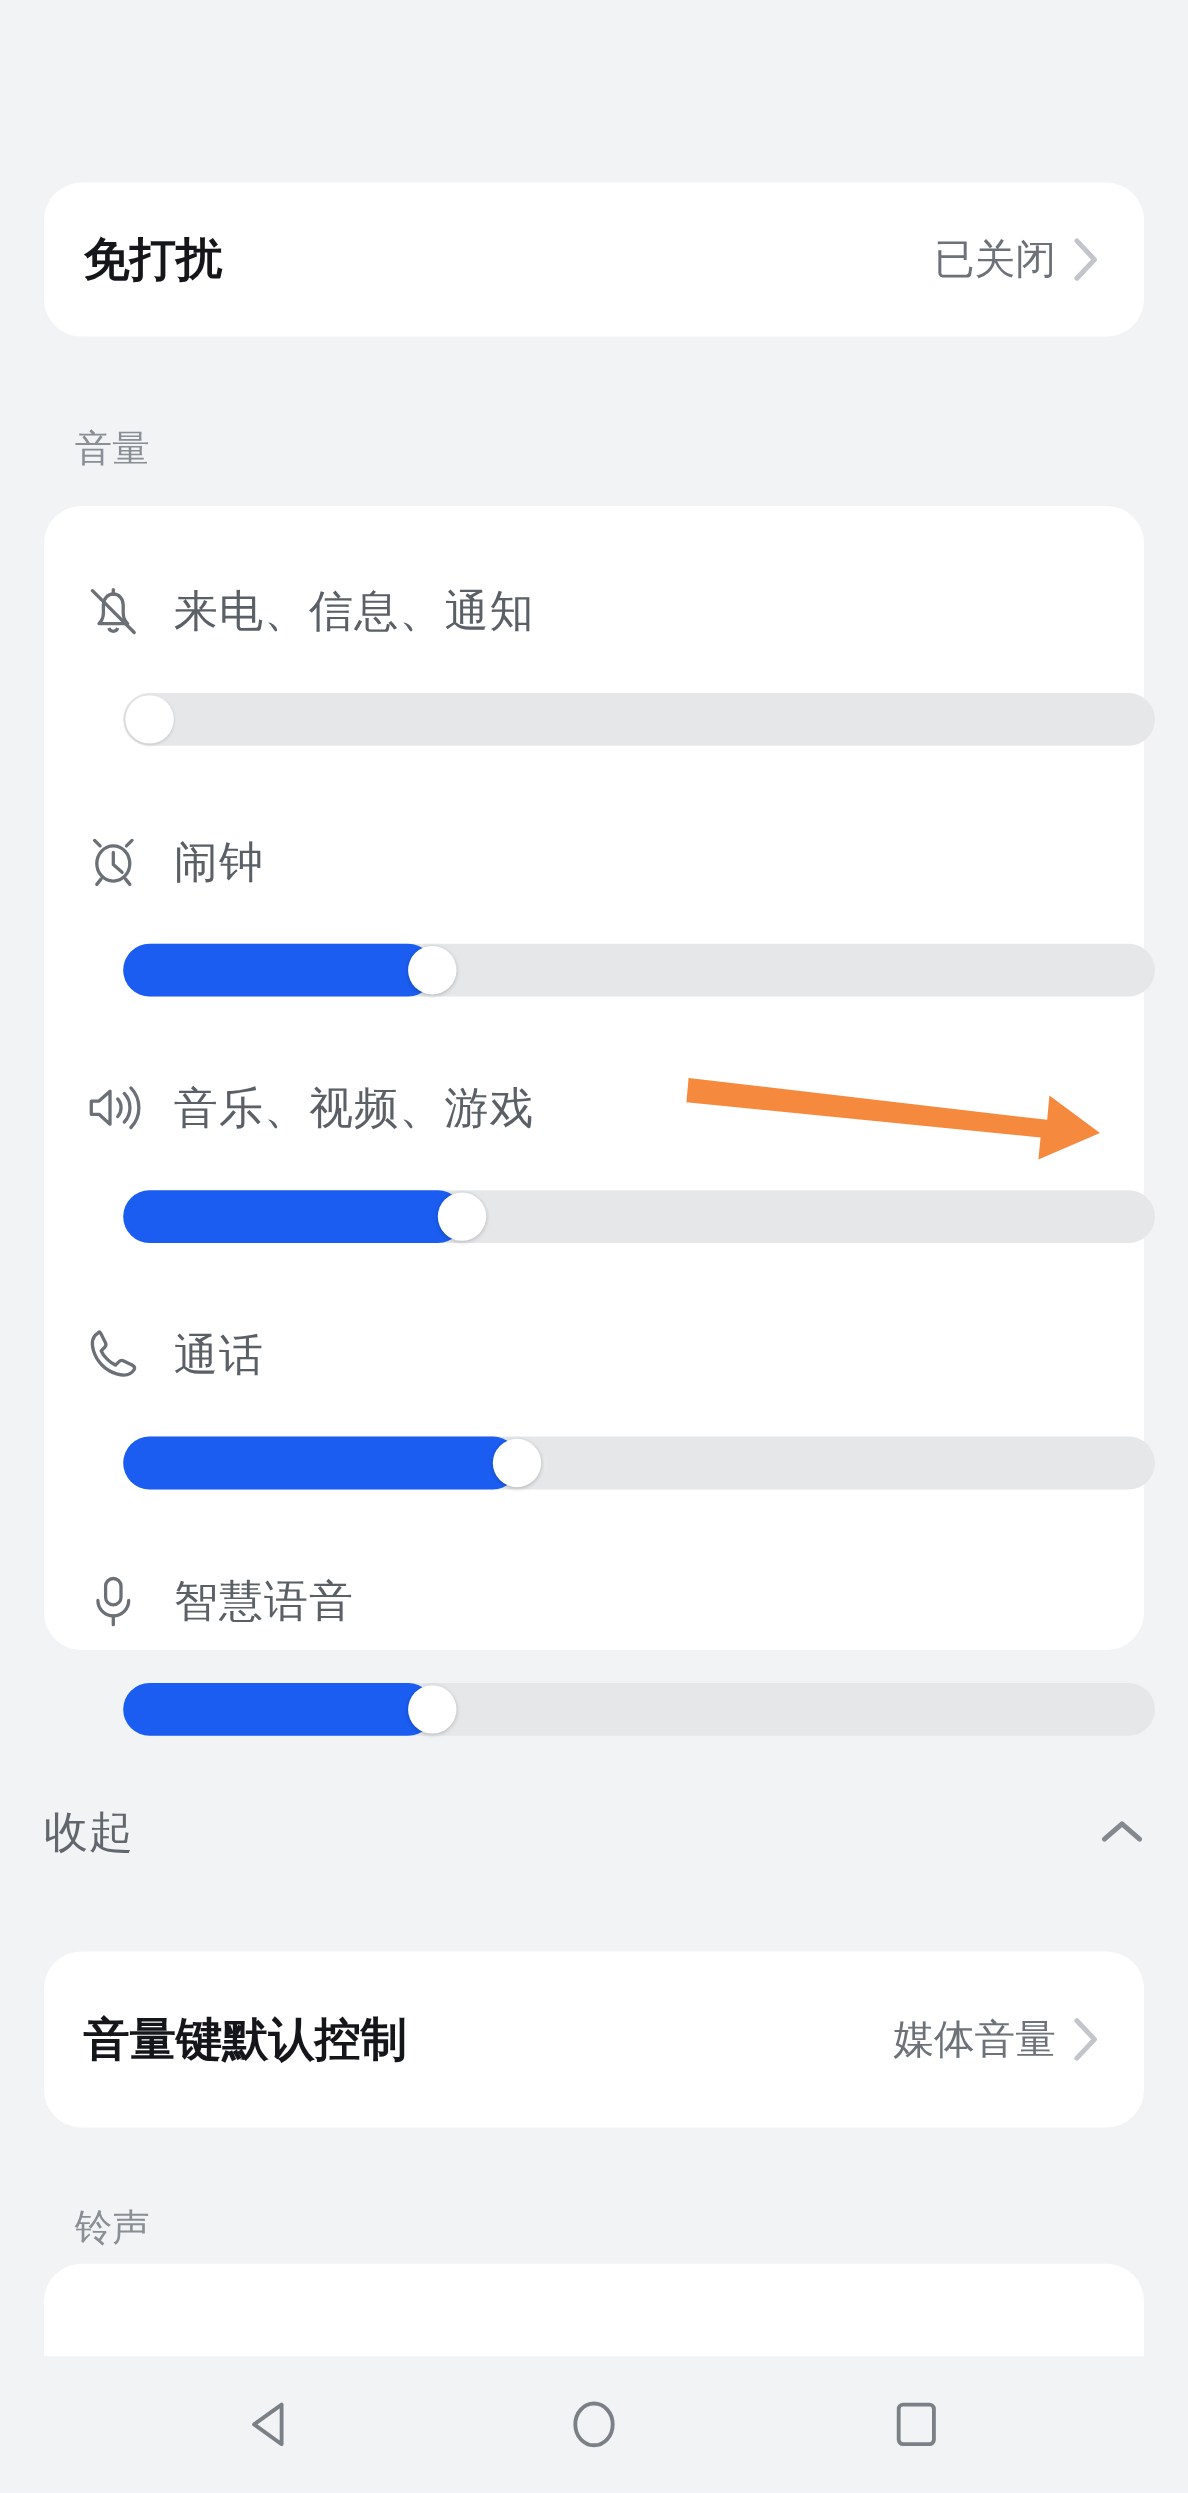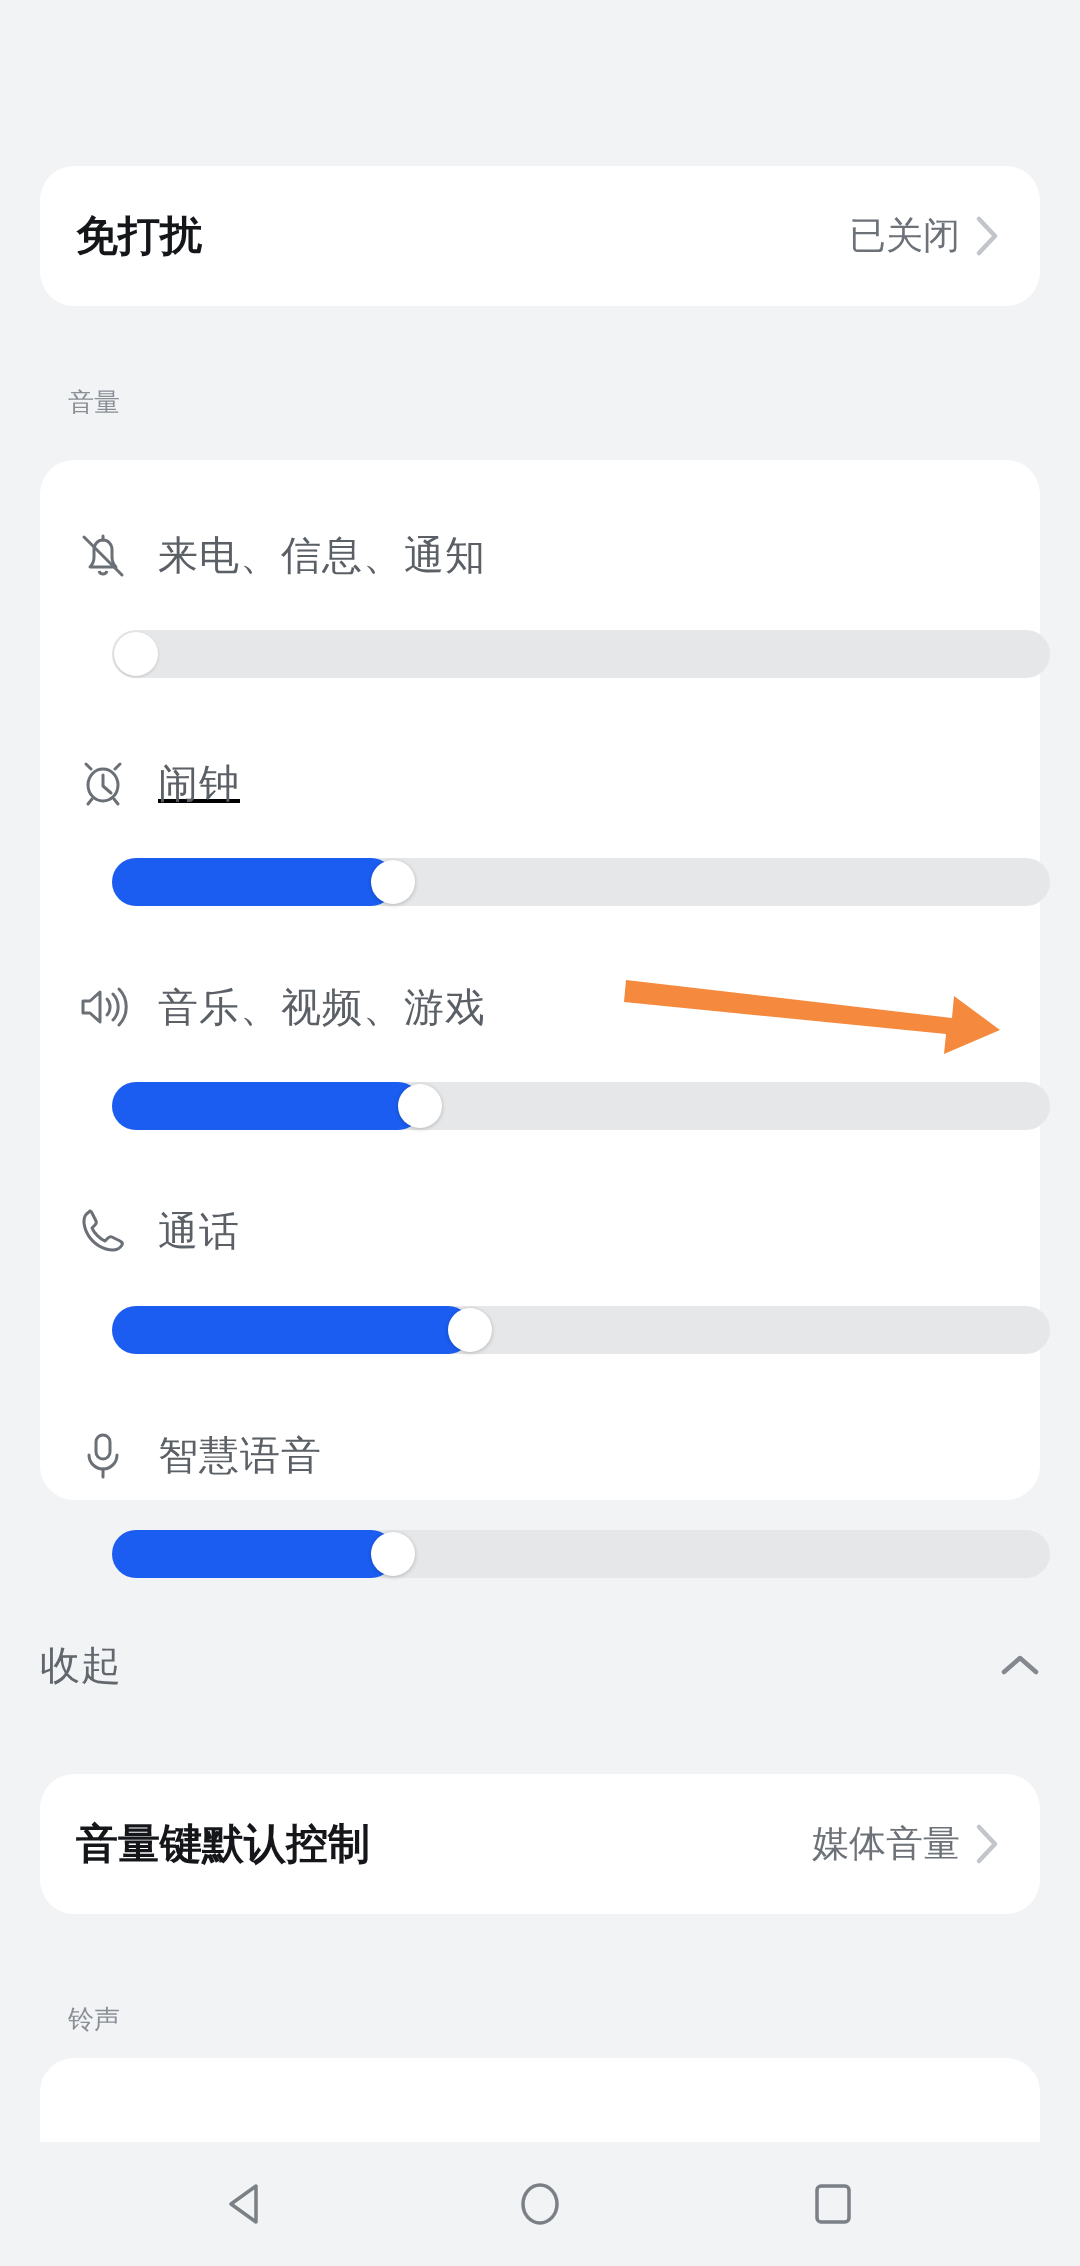--- a/index.html
+++ b/index.html
@@ -71,21 +71,21 @@
     white-space: nowrap;
   }
   .chev {
     display: block;
     flex: none;
   }
 
   
   .section-label {
     position: absolute; left: 68px;
-    font-size: 26px;
+    font-size: 34px;
     color: #8a8f96;
     white-space: nowrap;
   }
   .label-volume { top: 385px; }
   .label-ring   { top: 2002px; }
 
   
   .card-volume {
     top: 460px; height: 1040px;
     padding: 0;
@@ -147,21 +147,21 @@
     cursor: pointer;
   }
   .collapse-label {
     font-size: 40px;
     color: #62676d;
     letter-spacing: 1px;
   }
 
   
   .card-volkey {
-    top: 1774px; height: 140px;
+    top: 1774px; height: 160px;
     display: flex; align-items: center;
     justify-content: space-between;
     padding: 0 40px 0 36px;
     cursor: pointer;
   }
 
   
   .card-ring {
     top: 2058px; height: 160px;
     overflow: hidden;
@@ -229,21 +229,21 @@
           </svg>
         </span>
         <span class="vol-name">来电、信息、通知</span>
       </div>
       <div class="slider slider-zero" style="top:110px;">
         <div class="slider-fill" style="width:0px;"></div>
         <div class="slider-thumb" style="left:2px;"></div>
       </div>
     </div>
 
-    <div class="vol-row" style="top:288px;text-decoration:underline;">
+    <div class="vol-row" style="top:288px;">
       <div class="vol-head">
         <span class="vol-icon">
           <svg width="56" height="56" viewBox="0 0 56 56">
             <ellipse cx="28" cy="30" rx="15" ry="16" stroke="#6b7076" stroke-width="3" fill="none"></ellipse>
             <path d="M28 20 v11 l8 7" stroke="#6b7076" stroke-width="3" fill="none" stroke-linecap="round" stroke-linejoin="round"></path>
             <path d="M16 14 L11 9" stroke="#6b7076" stroke-width="3" stroke-linecap="round"></path>
             <path d="M40 14 L45 9" stroke="#6b7076" stroke-width="3" stroke-linecap="round"></path>
             <path d="M17 44 L13 49" stroke="#6b7076" stroke-width="3" stroke-linecap="round"></path>
             <path d="M39 44 L43 49" stroke="#6b7076" stroke-width="3" stroke-linecap="round"></path>
           </svg>

